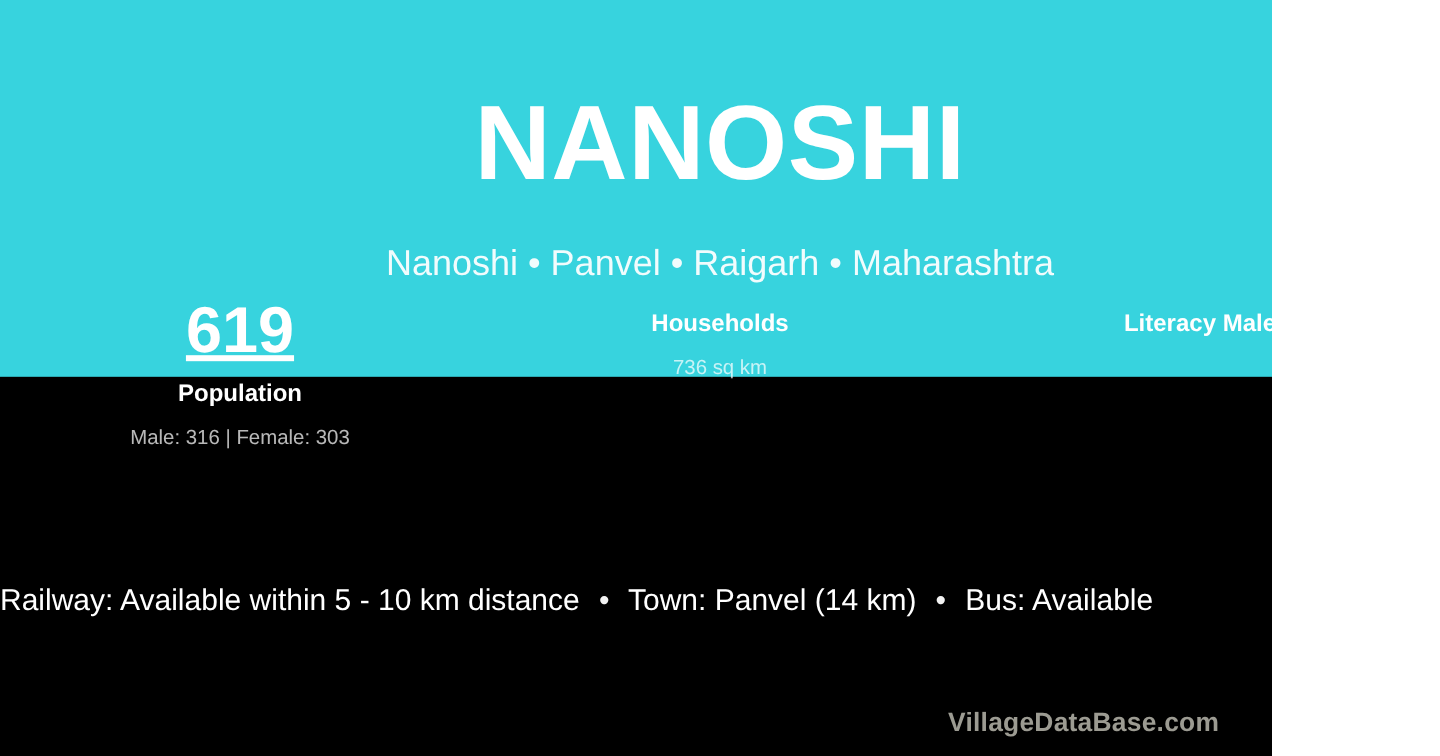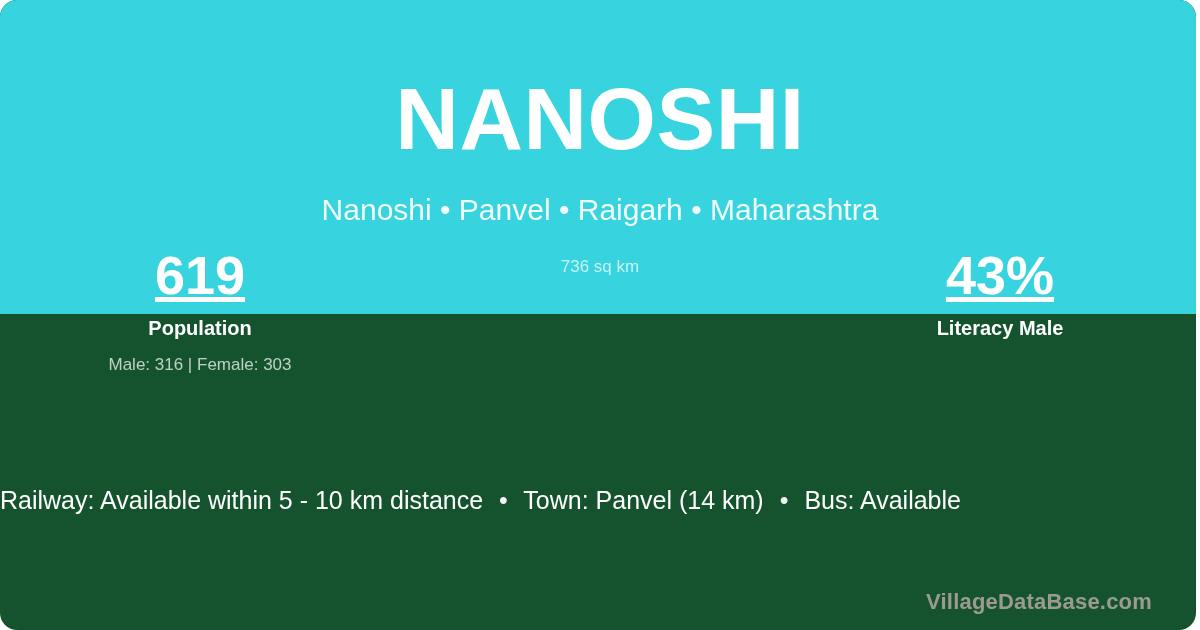--- a/index.html
+++ b/index.html
@@ -10,25 +10,24 @@
   body {
     width: 1200px;
     height: 630px;
     overflow: hidden;
     font-family: "Liberation Sans", sans-serif;
     -webkit-font-smoothing: antialiased;
   }
 
   .card {
     position: relative;
-    width: 1196px;
+    width: 1060px;
     height: 630px;
-    background: #14532d;   
+    background: #000000;   
     overflow: hidden;
-    border-radius: 17px;
   }
 
   
   .band-top {
     position: absolute;
     left: 0;
     top: 0;
     width: 1200px;
     height: 314px;
     background: #37d3de;
@@ -48,21 +47,21 @@
     padding: 0;
     font-size: 88px;
     line-height: 88px;
     font-weight: 700;
     letter-spacing: 0.5px;
     color: #ffffff;
     padding-top: 75px;
   }
 
   .village-subtitle {
-    margin: 8px;
+    margin: 18px;
     padding: 0;
     padding-top: 22px;
     font-size: 30px;
     line-height: 34px;
     font-weight: 400;
     color: rgba(255, 255, 255, 0.93);
   }
 
   
   .stats-row {
@@ -147,25 +146,25 @@
 
   <div class="stats-row">
 
     <div class="stat-col">
       <div class="stat-value">619</div>
       <div class="stat-label">Population</div>
       <div class="stat-detail">Male: 316 | Female: 303</div>
     </div>
 
     <div class="stat-col">
+      <div class="stat-label">Households</div>
       <div class="stat-detail">736 sq km</div>
     </div>
 
     <div class="stat-col">
-      <div class="stat-value">43%</div>
       <div class="stat-label">Literacy Male</div>
     </div>
 
   </div>
 
   <div class="facilities">
     <span>Railway: Available within 5 - 10 km distance</span>
     <span class="sep">•</span>
     <span>Town: Panvel (14 km)</span>
     <span class="sep">•</span>

